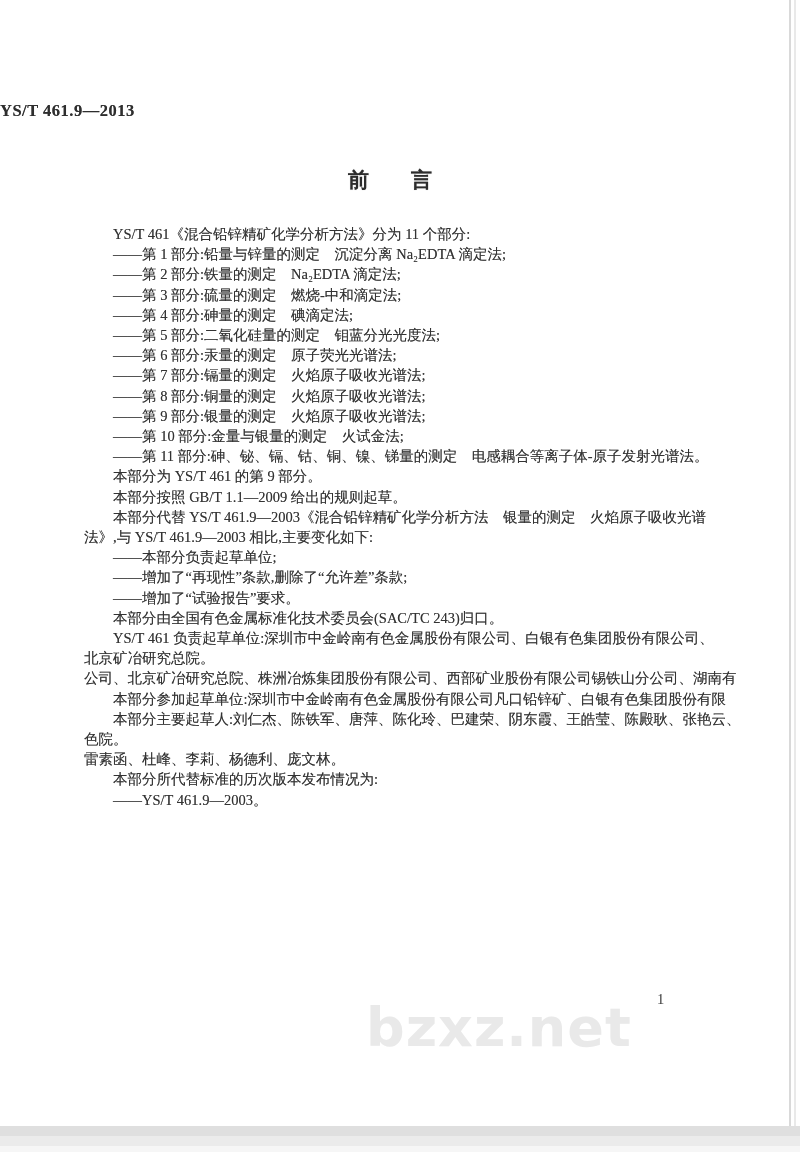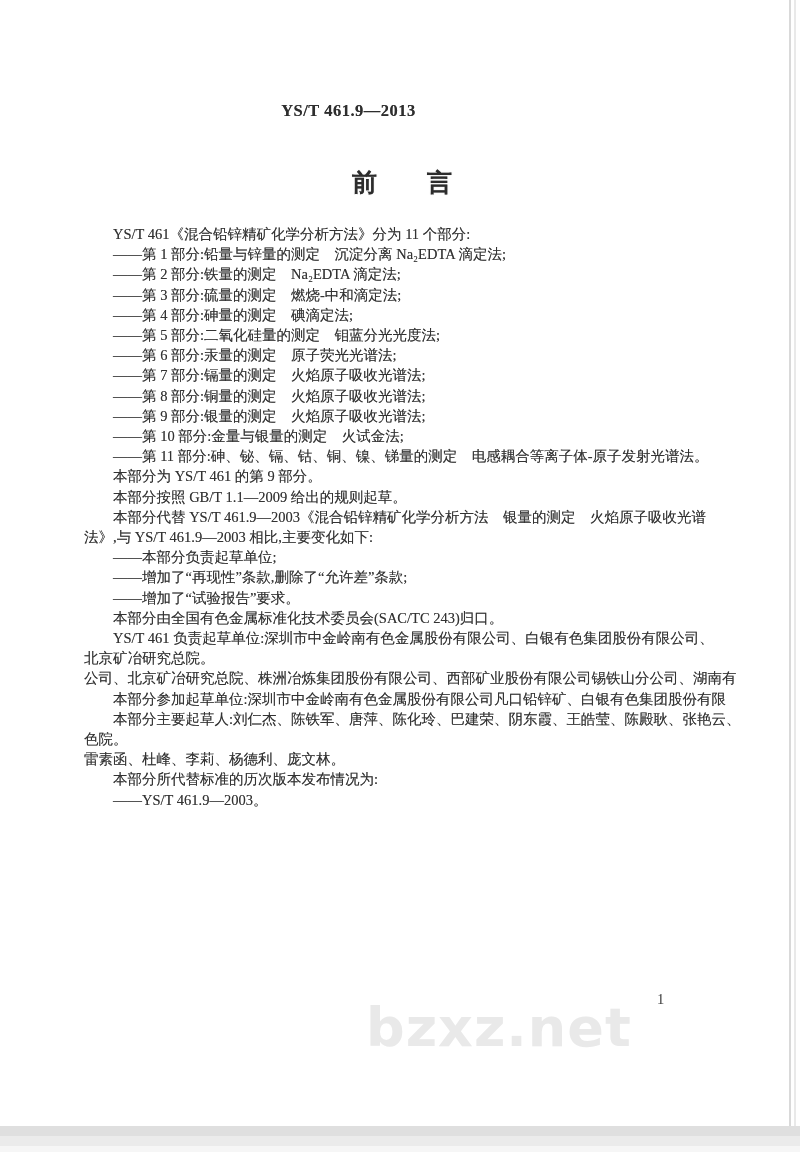--- a/index.html
+++ b/index.html
@@ -9,37 +9,36 @@
     position: relative;
     overflow: hidden;
     font-family: "Liberation Serif", "DejaVu Serif", serif;
     color: #303030;
   }
   .page { position: absolute; inset: 0; }
 
   .standard-code {
     position: absolute;
     top: 101px; left: 0; width: 697px;
-    text-align: center;
+    text-align: left;
     font-weight: bold;
     font-size: 16.5px;
     letter-spacing: 0.5px;
     color: #2e2e2e;
     text-shadow: 0 0 0.6px rgba(70,70,70,.7);
   }
 
   .doc-title {
     position: absolute;
     top: 166px; left: 0; width: 780px;
     text-align: center;
     font-weight: bold;
-    font-size: 25px;
+    font-size: 21px;
     color: #2c2c2c;
     text-shadow: 0 0 0.7px rgba(70,70,70,.6);
-    padding-left: 12px;
   }
 
   .doc-body {
     position: absolute;
     top: 224px; left: 84px; width: 648px;
     font-size: 14.5px;
     line-height: 20.2px;
     color: #333333;
     text-shadow: 0 0 0.6px rgba(80,80,80,.65);
   }

